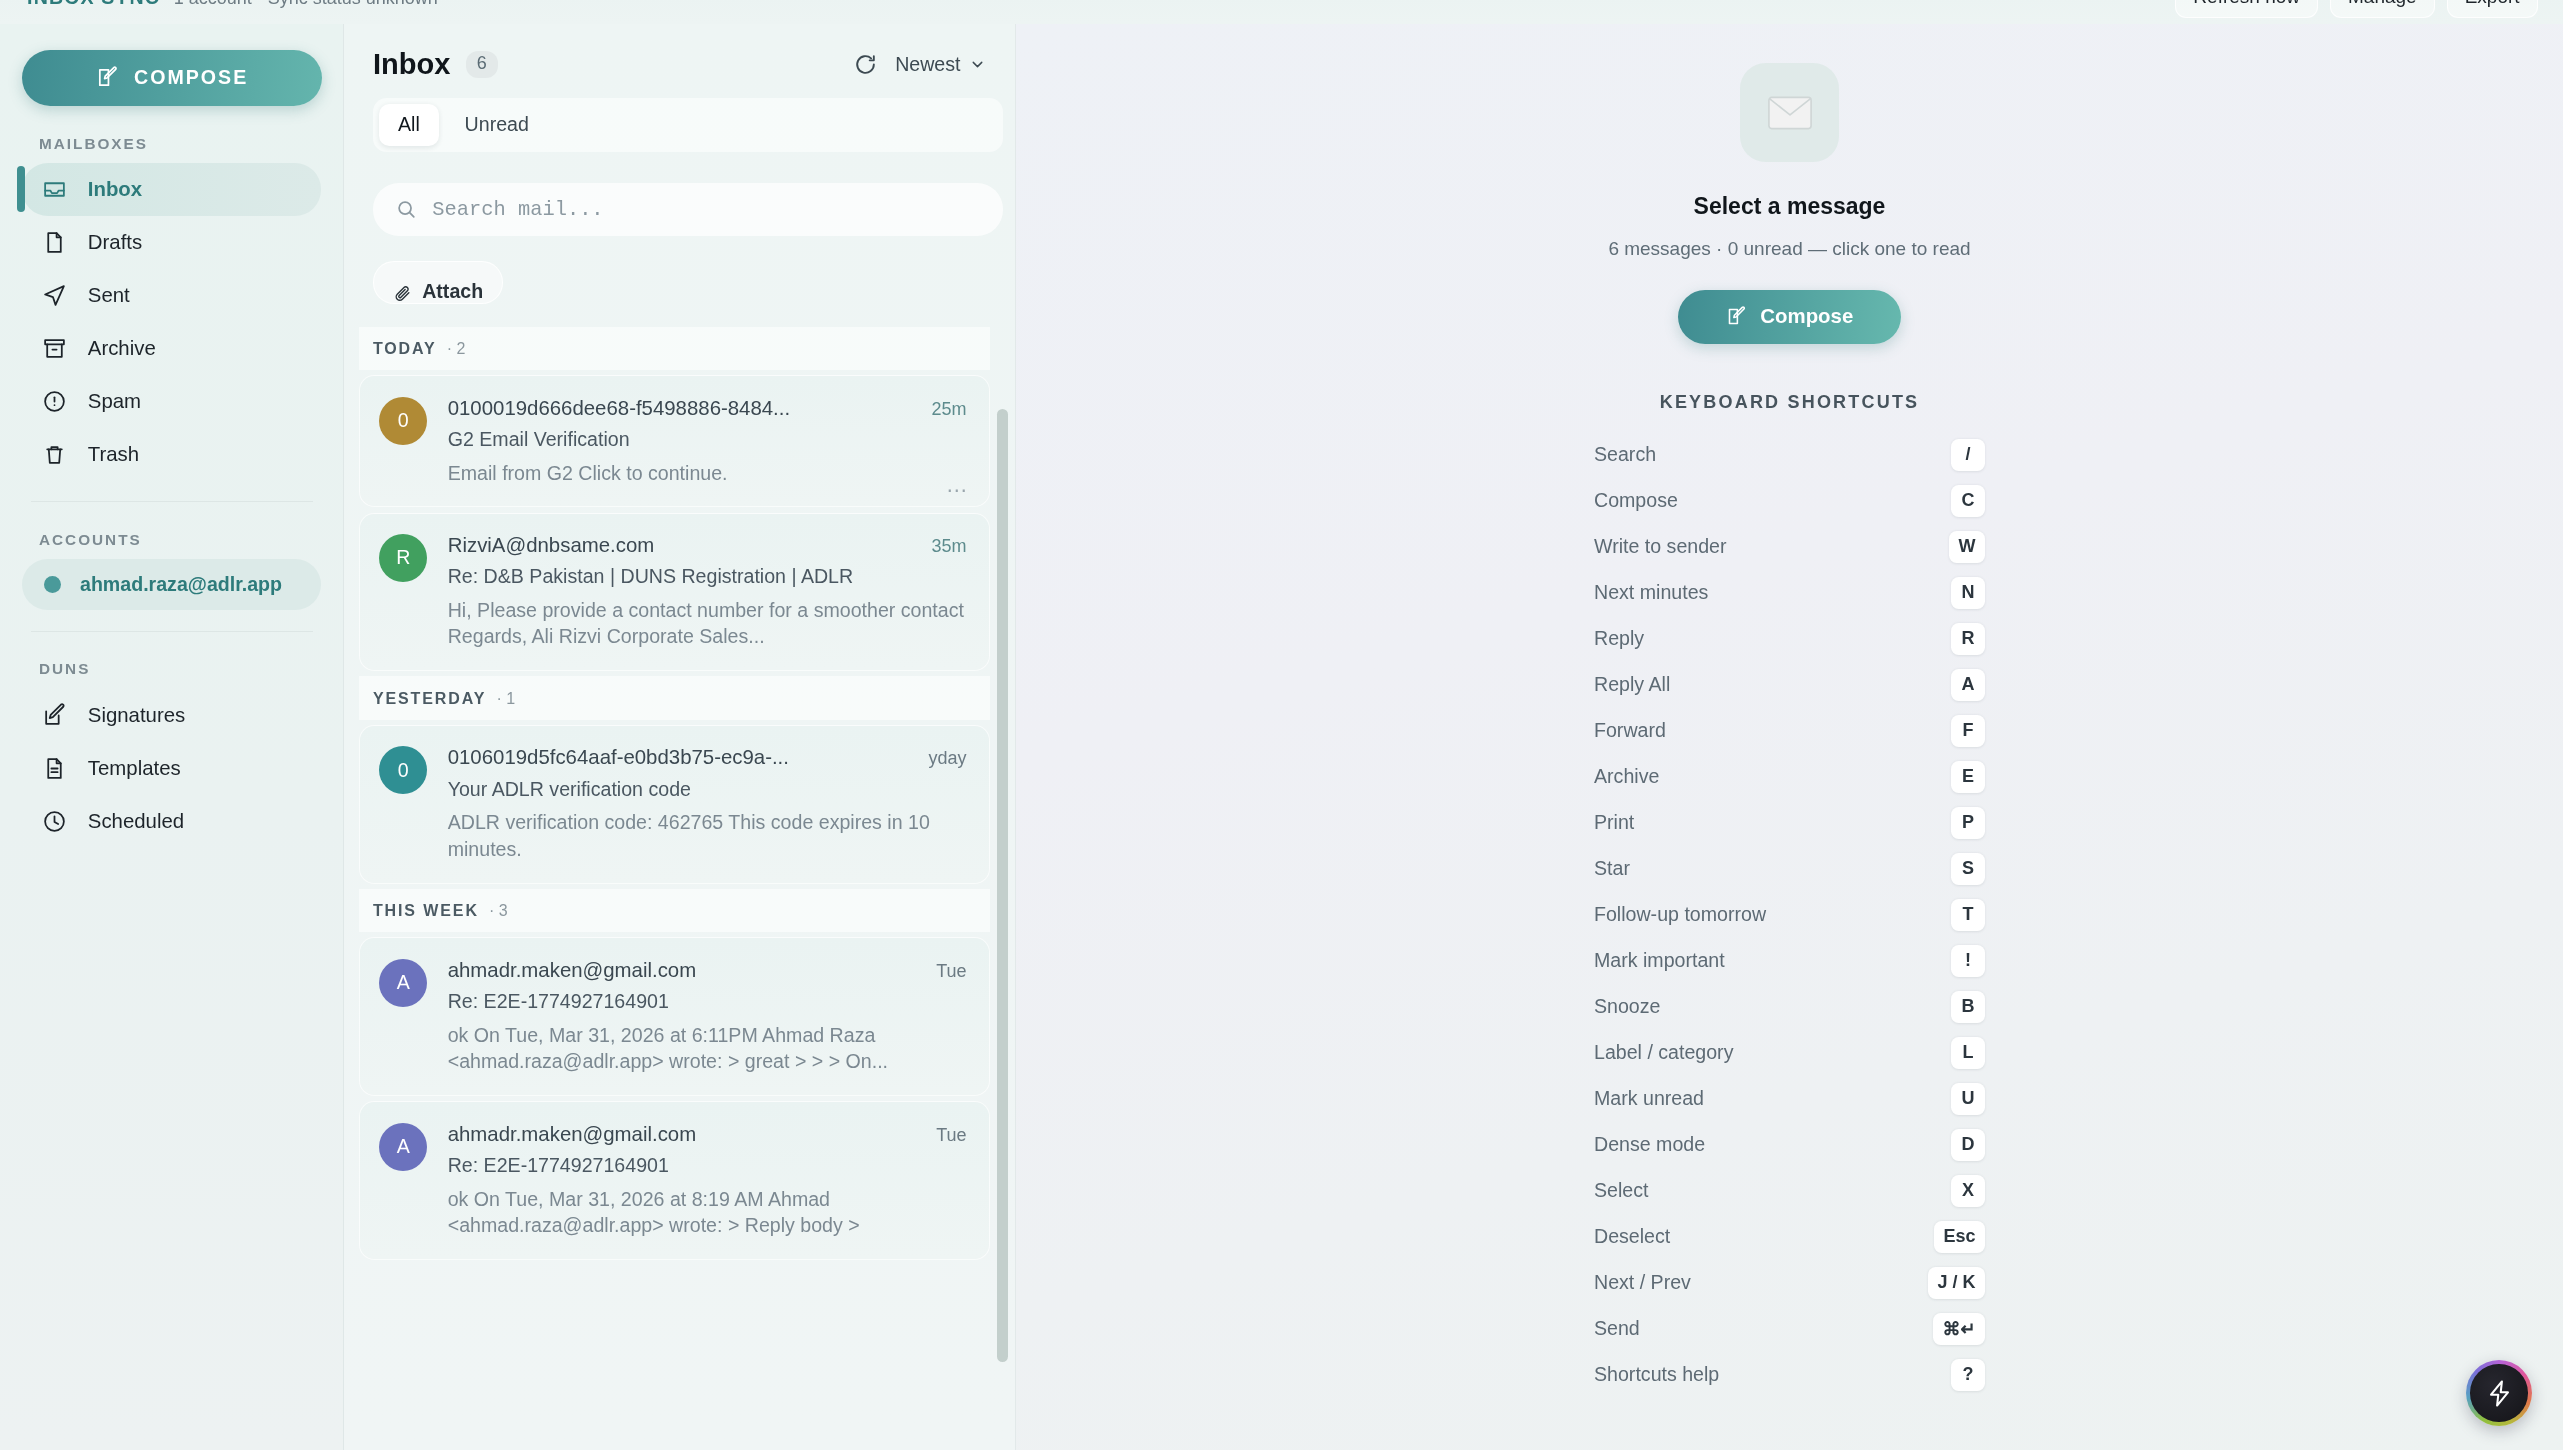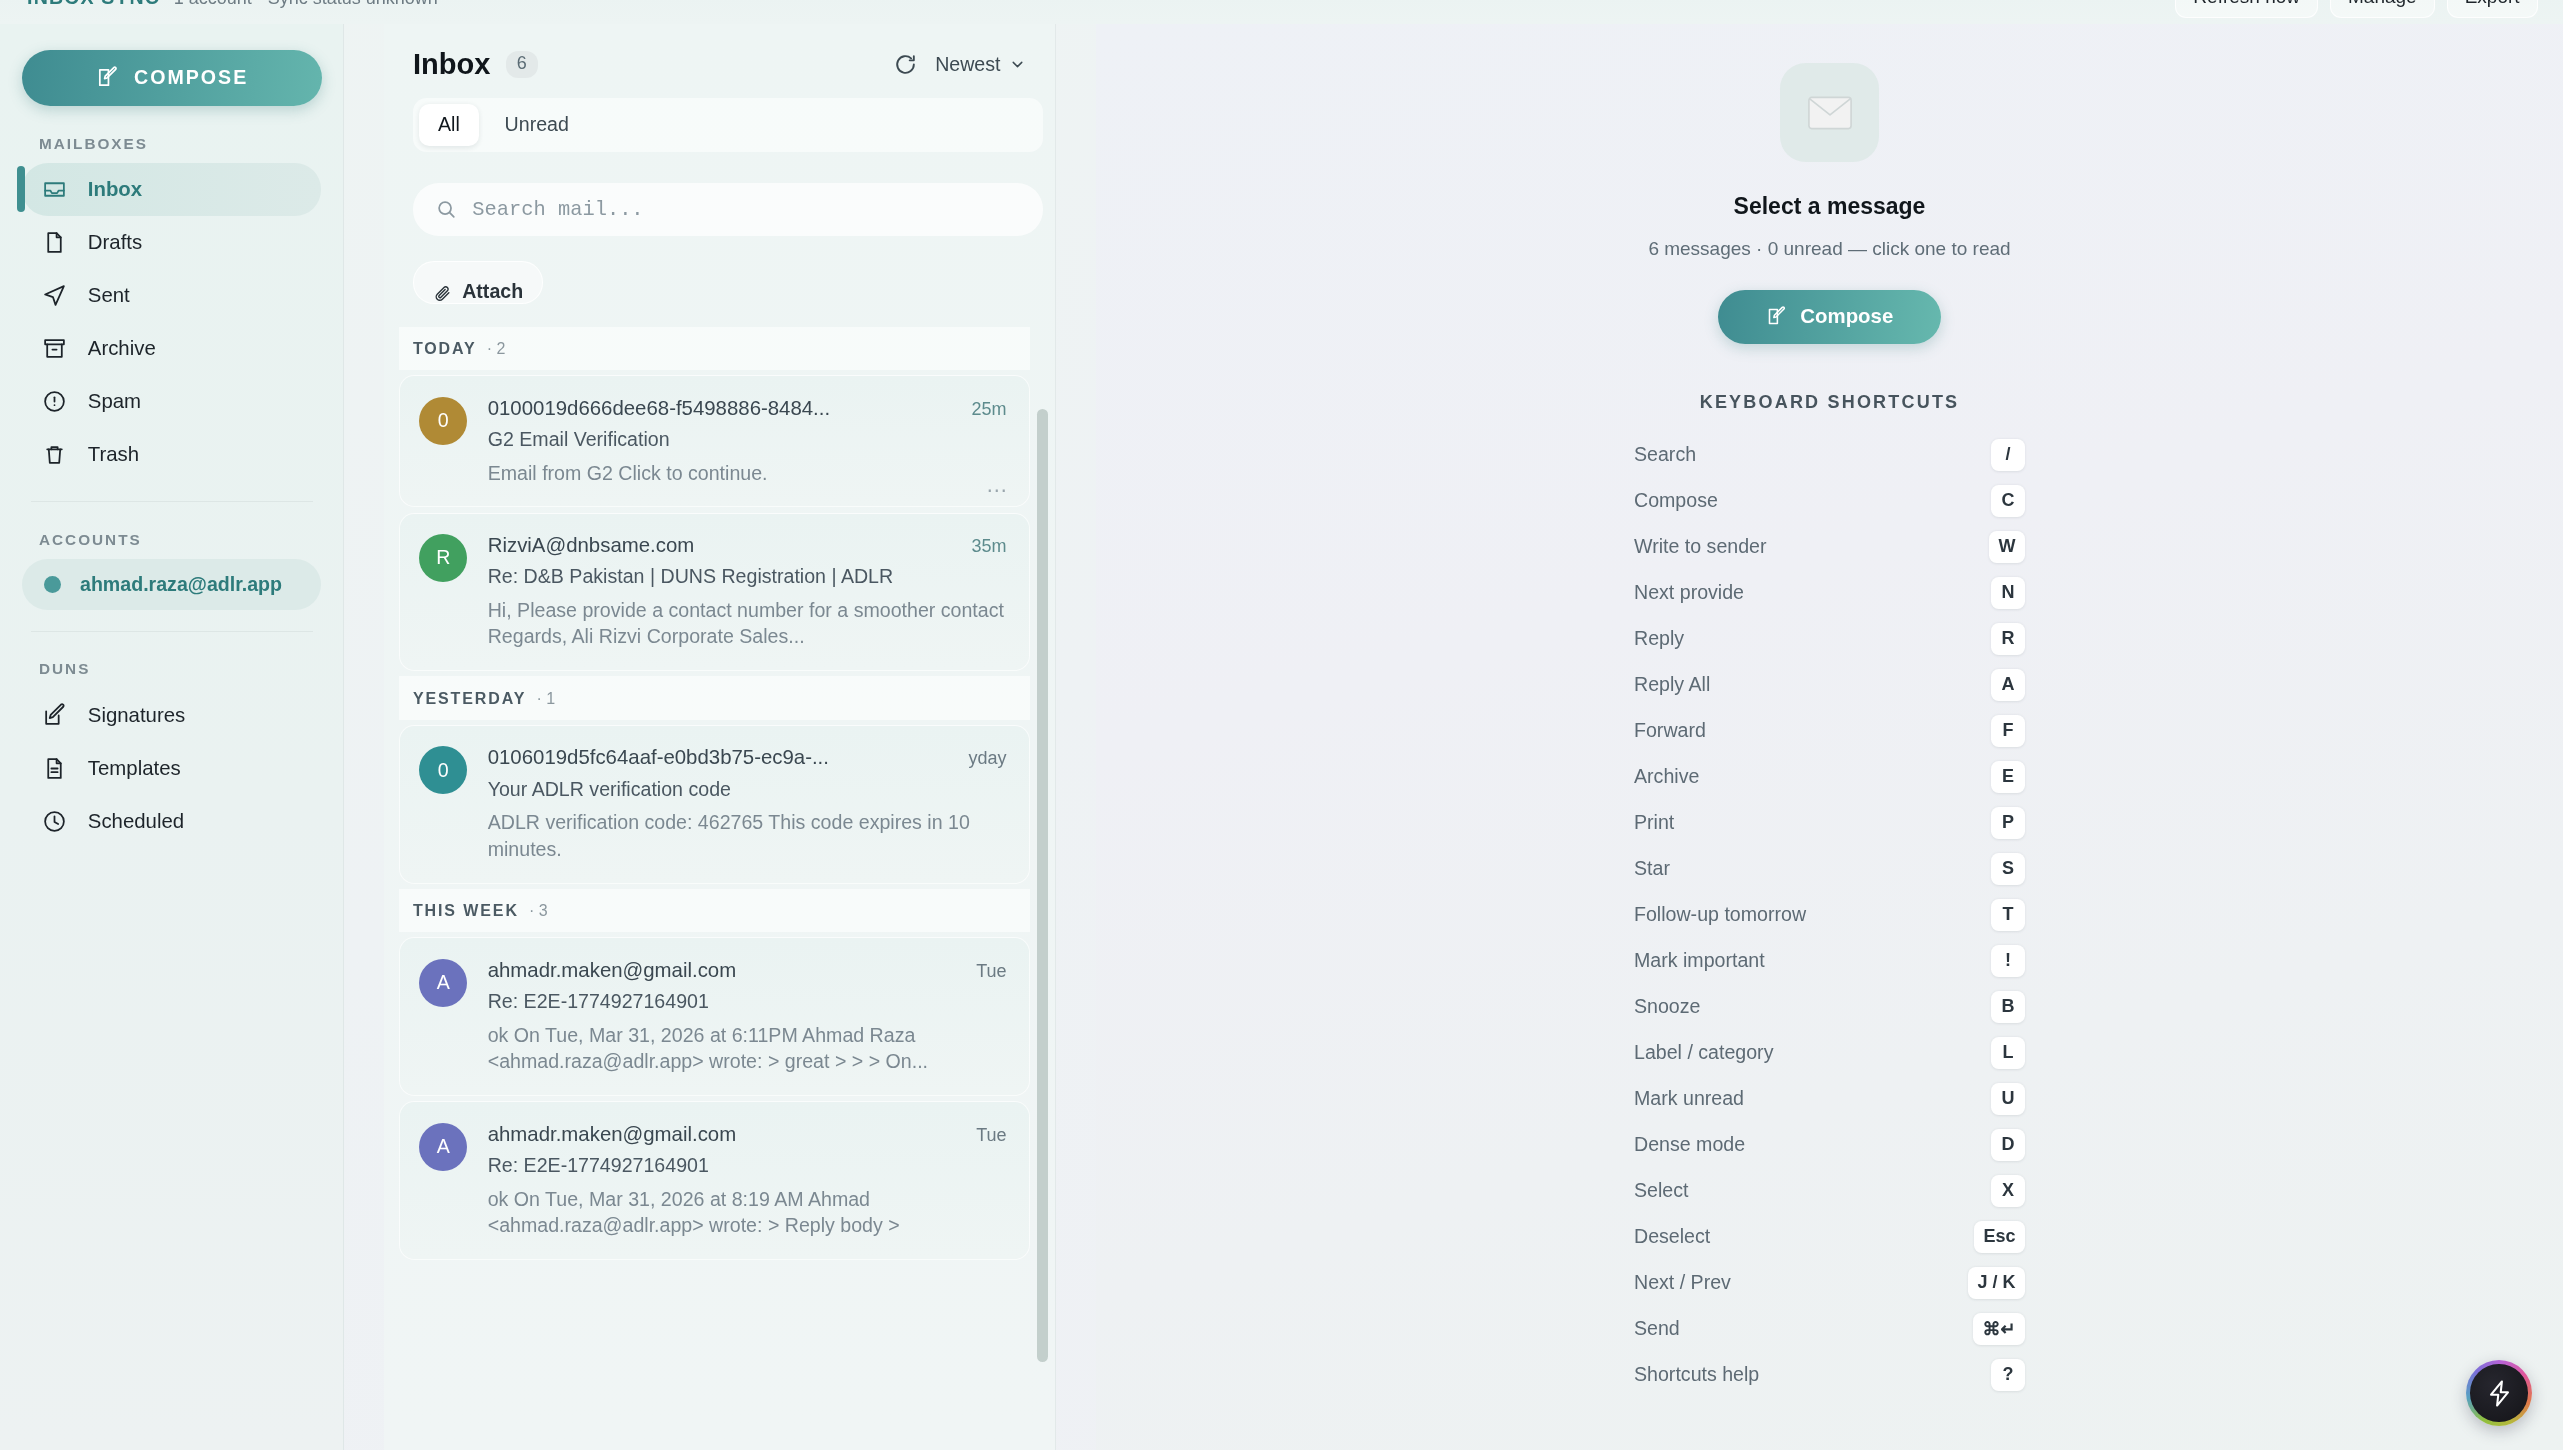--- a/index.html
+++ b/index.html
@@ -65,21 +65,20 @@
     white-space: nowrap;
   }
 
   
   .main-row {
     position: absolute;
     top: 24px; left: 0;
     width: 2563px;
     height: 1426px;
     display: flex;
-    gap: 40px;
   }
 
   
   .sidebar {
     width: 344px;
     flex: 0 0 344px;
     background: linear-gradient(180deg, #e9f3f1 0%, #eaf2f1 55%, #edf2f2 100%);
     border-right: 0.9px solid #dfe7e7;
     padding: 25.5px 22px 0 22px;
     position: relative;
@@ -758,21 +757,21 @@
         </div>
         <div class="sc-row">
           <span class="sc-label">Compose</span>
           <span class="sc-key">C</span>
         </div>
         <div class="sc-row">
           <span class="sc-label">Write to sender</span>
           <span class="sc-key">W</span>
         </div>
         <div class="sc-row">
-          <span class="sc-label">Next provide</span>
+          <span class="sc-label">Next minutes</span>
           <span class="sc-key">N</span>
         </div>
         <div class="sc-row">
           <span class="sc-label">Reply</span>
           <span class="sc-key">R</span>
         </div>
         <div class="sc-row">
           <span class="sc-label">Reply All</span>
           <span class="sc-key">A</span>
         </div>

